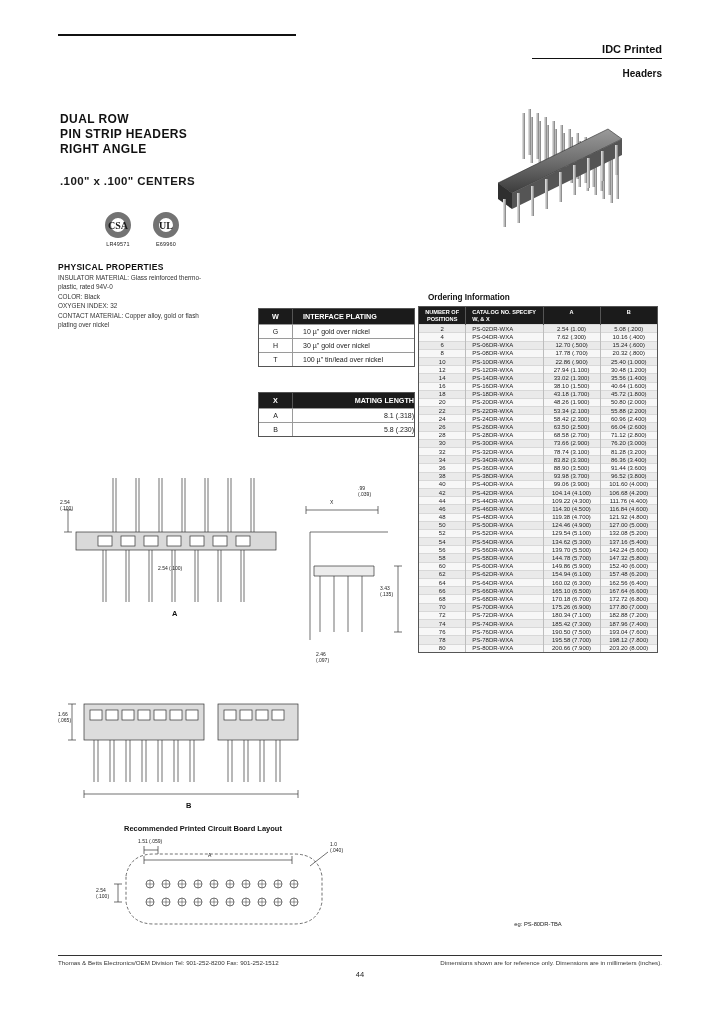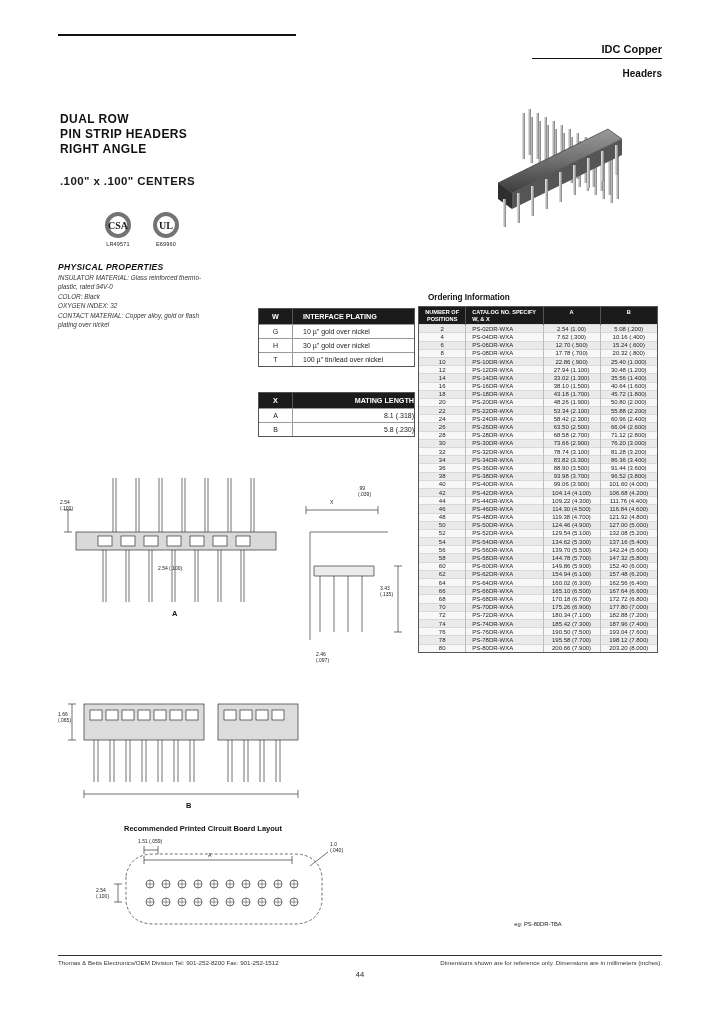--- a/index.html
+++ b/index.html
@@ -33,35 +33,35 @@
   
   .title { position:absolute; left:60px; top:112px; }
   .title div { font-size:12px; font-weight:bold; letter-spacing:0.4px; line-height:15px; color:#111;}
   .subtitle { position:absolute; left:60px; top:175px; font-size:11.5px; font-weight:bold; letter-spacing:0.4px;}
 
   
   .agency { position:absolute; left:105px; top:212px; display:flex; gap:22px; }
   .agency .mark { text-align:center; }
   .agency .glyph {
     width:26px; height:26px; border-radius:50%;
-    border:4px solid #737373; display:flex; align-items:center; justify-content:center;
+    border:6px solid #737373; display:flex; align-items:center; justify-content:center;
     font-size:10px; font-weight:bold; font-family:"Liberation Serif", serif;
     margin:0 auto;
   }
   .agency .glyph.ul { border-radius:50%; }
   .agency .cap { font-size:5.5px; margin-top:3px; color:#222; letter-spacing:0.2px;}
 
   
   .spec { position:absolute; left:58px; width:200px; }
   .spec h4 {
     margin:0 0 2px 0; font-size:8.5px; font-weight:bold;
     letter-spacing:0.3px; color:#111;
   }
   .spec p { margin:0 0 1px 0; font-size:6.4px; line-height:8.4px; color:#333; }
-  #phys { top:262px;font-style:italic; }
+  #phys { top:262px; }
   #elec { top:324px; }
   #env  { top:382px; }
 
   
   .mini { position:absolute; border:1px solid #555; background:#fff; }
   .mini .row { display:flex; font-size:7px; border-top:1px solid #9a9a9a; }
   .mini .row:first-child { border-top:none; }
   .mini .hdr { background:#1b1b1b; color:#fff; font-weight:bold; font-size:7.2px; }
   .mini .c1 { width:34px; text-align:center; padding:3px 0; border-right:1px solid #9a9a9a;}
   .mini .c2 { flex:1; padding:3px 0 2px 10px; }
@@ -111,21 +111,21 @@
 </head>
 <body>
 
 <div class="page">
 
   <div class="logo-block">
     <div class="logo-rule"></div>
   </div>
 
   <div class="hdr-right">
-    <div class="l1">IDC Copper</div>
+    <div class="l1">IDC Printed</div>
     <div class="rule"></div>
     <div class="l2">Headers</div>
   </div>
 
   <div class="title">
     <div>DUAL ROW</div>
     <div>PIN STRIP HEADERS</div>
     <div>RIGHT ANGLE</div>
   </div>
   <div class="subtitle">.100" x .100" CENTERS</div>

